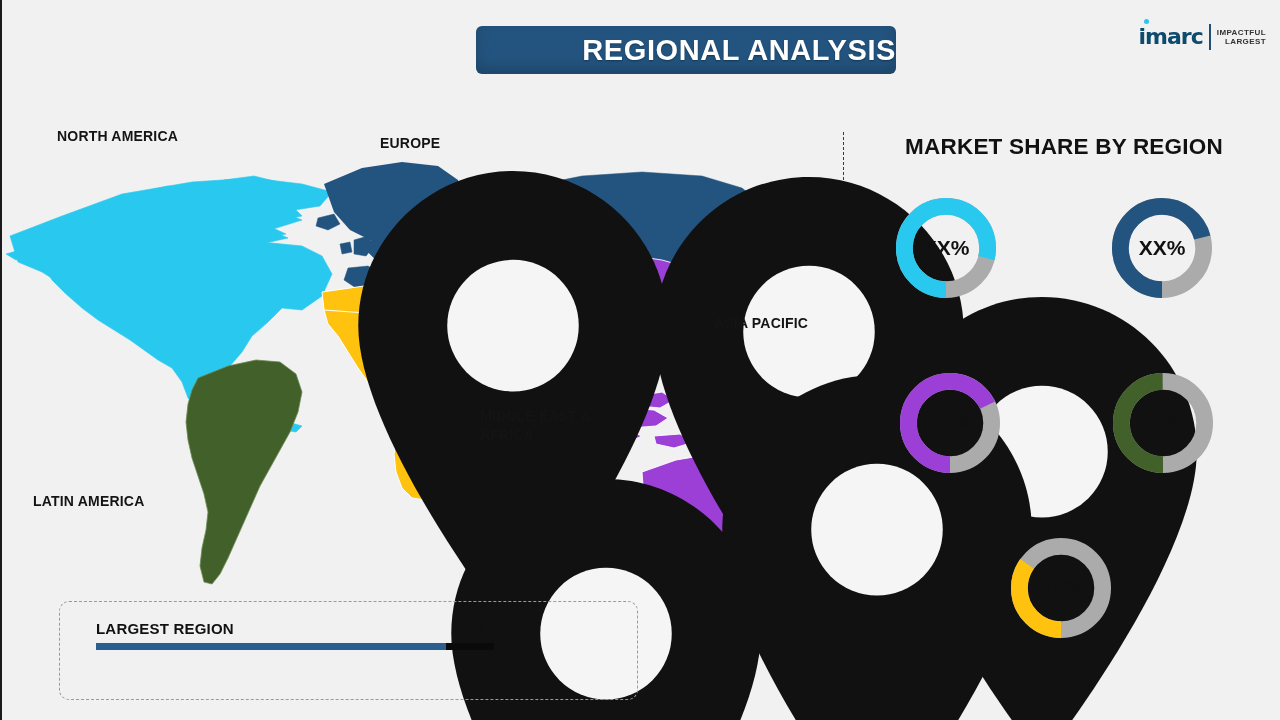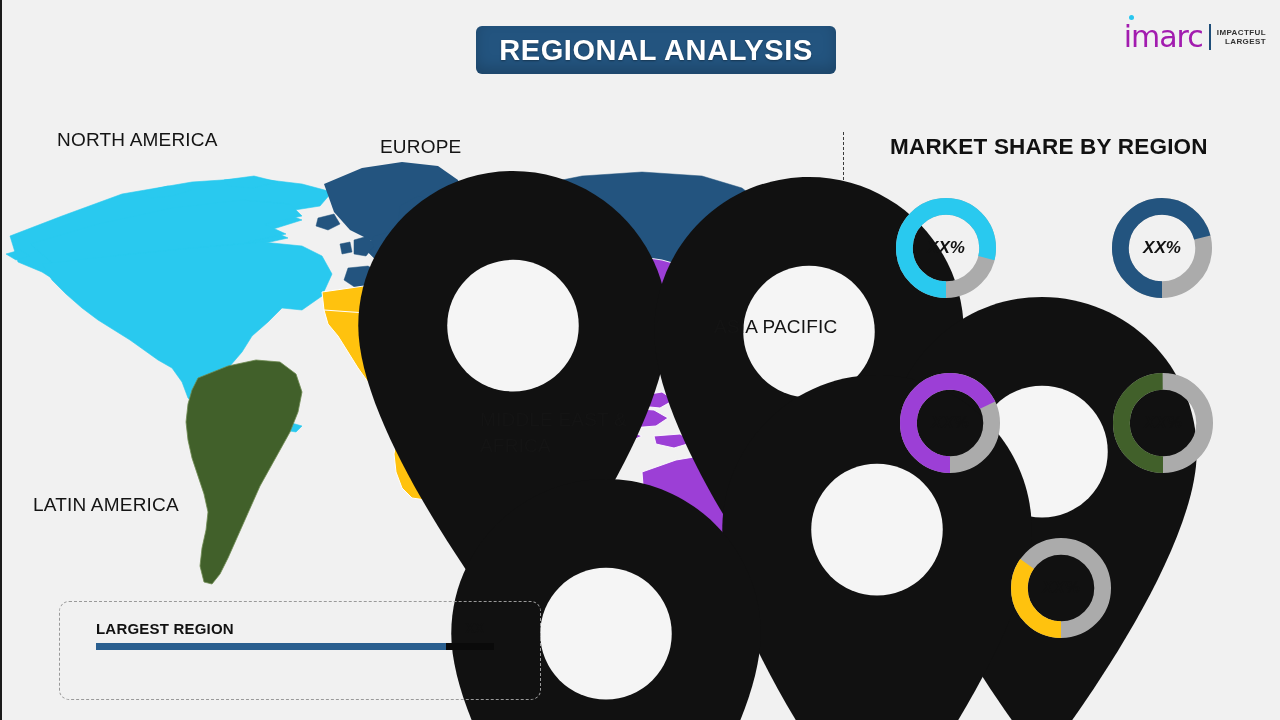--- a/index.html
+++ b/index.html
@@ -13,88 +13,88 @@
     position:relative;
     width:1280px;height:720px;
     background:#f1f1f1;
     border-left:2px solid #1b1b1b;
     box-sizing:border-box;
     overflow:hidden;
   }
 
   
   #title-banner{
-    position:absolute;left:474px;top:26px;width:360px;height:48px;
+    position:absolute;left:474px;top:26px;width:420px;height:48px;
     background:linear-gradient(180deg,#2a5f92 0%,#1f4e79 55%,#1b4straight 100%);
     background:linear-gradient(180deg,#2f659a 0%,#23547f 60%,#1d4straight 100%);
     background:#23547f;
     border-radius:6px;
-    display:flex;align-items:center;justify-content:center;
+    display:flex;align-items:center;justify-content:flex-end;
     box-shadow:inset 0 -6px 14px rgba(0,0,0,.18);
   }
   #title-banner span{
     color:#ffffff;font-size:29px;font-weight:bold;letter-spacing:.6px;
     text-shadow:0 1px 2px rgba(0,0,0,.35);
     white-space:nowrap;
   }
 
   
   #logo{position:absolute;right:14px;top:20px;display:flex;align-items:center;height:34px;}
-  #logo .wordmark{font-size:30px;font-weight:normal;color:#a21caf;letter-spacing:-1px;line-height:1;
+  #logo .wordmark{font-size:22px;font-weight:bold;color:#0c4a6e;letter-spacing:-1px;line-height:1;
     font-family:"DejaVu Sans", sans-serif;position:relative;}
   #logo .dot{position:absolute;left:5px;top:-7px;width:5px;height:5px;border-radius:50%;background:#29c6ef;}
   #logo .bar{width:2px;height:26px;background:#1f4e79;margin:0 6px;}
   #logo .tag{display:flex;flex-direction:column;justify-content:center;line-height:1.15;}
   #logo .tag span{font-size:8px;font-weight:bold;color:#333;letter-spacing:.4px;text-align:right;}
 
   
   #divider{
     position:absolute;left:841px;top:132px;width:0;height:568px;
     border-left:1px dashed #3a3a3a;
   }
 
   
   #map-wrap{position:absolute;left:0;top:96px;width:820px;height:490px;}
   #map-wrap svg{width:100%;height:100%;display:block;}
 
   .map-label{
-    position:absolute;font-size:19px;font-weight:normal;color:#141414;
+    position:absolute;font-size:14px;font-weight:bold;color:#141414;
     letter-spacing:.2px;white-space:pre-line;line-height:1.35;
   }
   .pin{position:absolute;width:28px;height:38px;}
 
   
   #legend-box{
-    position:absolute;left:57px;top:601px;width:482px;height:99px;
+    position:absolute;left:57px;top:601px;width:579px;height:99px;
     border:1.6px dashed #9a9a9a;border-radius:10px;box-sizing:border-box;
   }
   .legend-row{position:absolute;left:36px;width:410px;}
   .legend-row .lr-label{
     font-size:15px;font-weight:bold;color:#111;letter-spacing:.2px;
     display:inline-block;
   }
   .legend-row .lr-value{
     position:absolute;right:22px;top:0;font-size:14px;font-weight:bold;color:#111;
   }
   .legend-row .lr-bar{
     position:relative;margin-top:5px;height:7px;width:398px;background:#0a0a0a;
   }
   .legend-row .lr-bar .fill{position:absolute;left:0;top:0;height:100%;background:#2a5f8f;}
 
   
   #right-title{
-    position:absolute;left:888px;top:134px;width:348px;
+    position:absolute;left:888px;top:134px;width:348px;text-align:center;
     font-size:22.5px;font-weight:bold;color:#111;letter-spacing:.2px;
   }
   .donut{position:absolute;width:110px;height:110px;}
   .donut svg{width:110px;height:110px;display:block;transform:rotate(-90deg);}
   .donut .dlabel{
     position:absolute;left:0;top:0;width:110px;height:110px;
     display:flex;align-items:center;justify-content:center;
-    font-size:17px;font-weight:bold;color:#111;font-style:italic;
+    font-size:21px;font-weight:bold;color:#111;
   }
 </style>
 </head>
 <body>
 
 <div id="root">
 
   <div id="title-banner">
     <span>REGIONAL ANALYSIS</span>
   </div>

